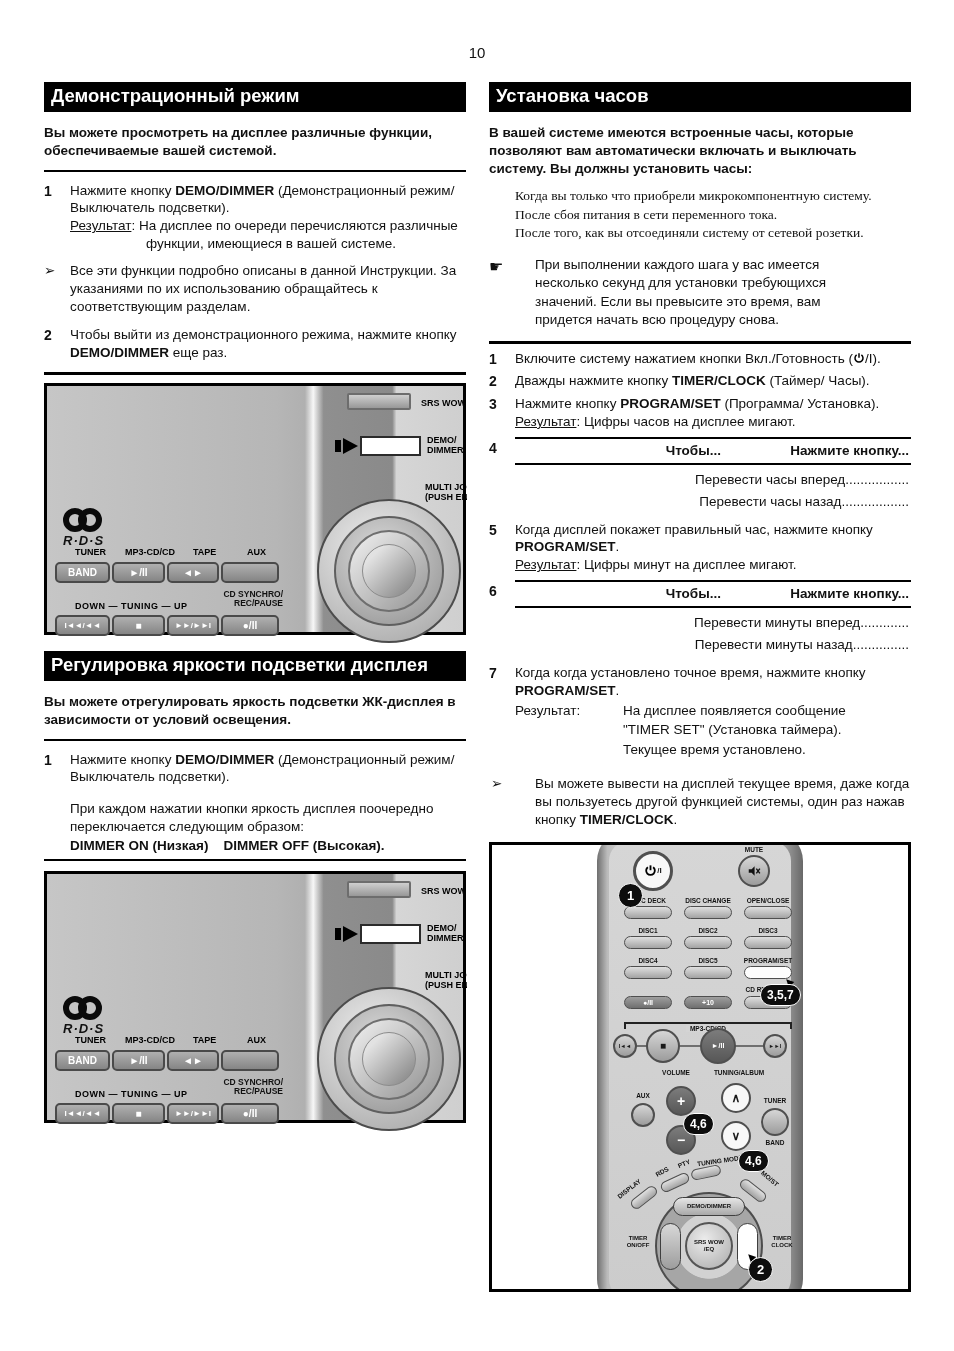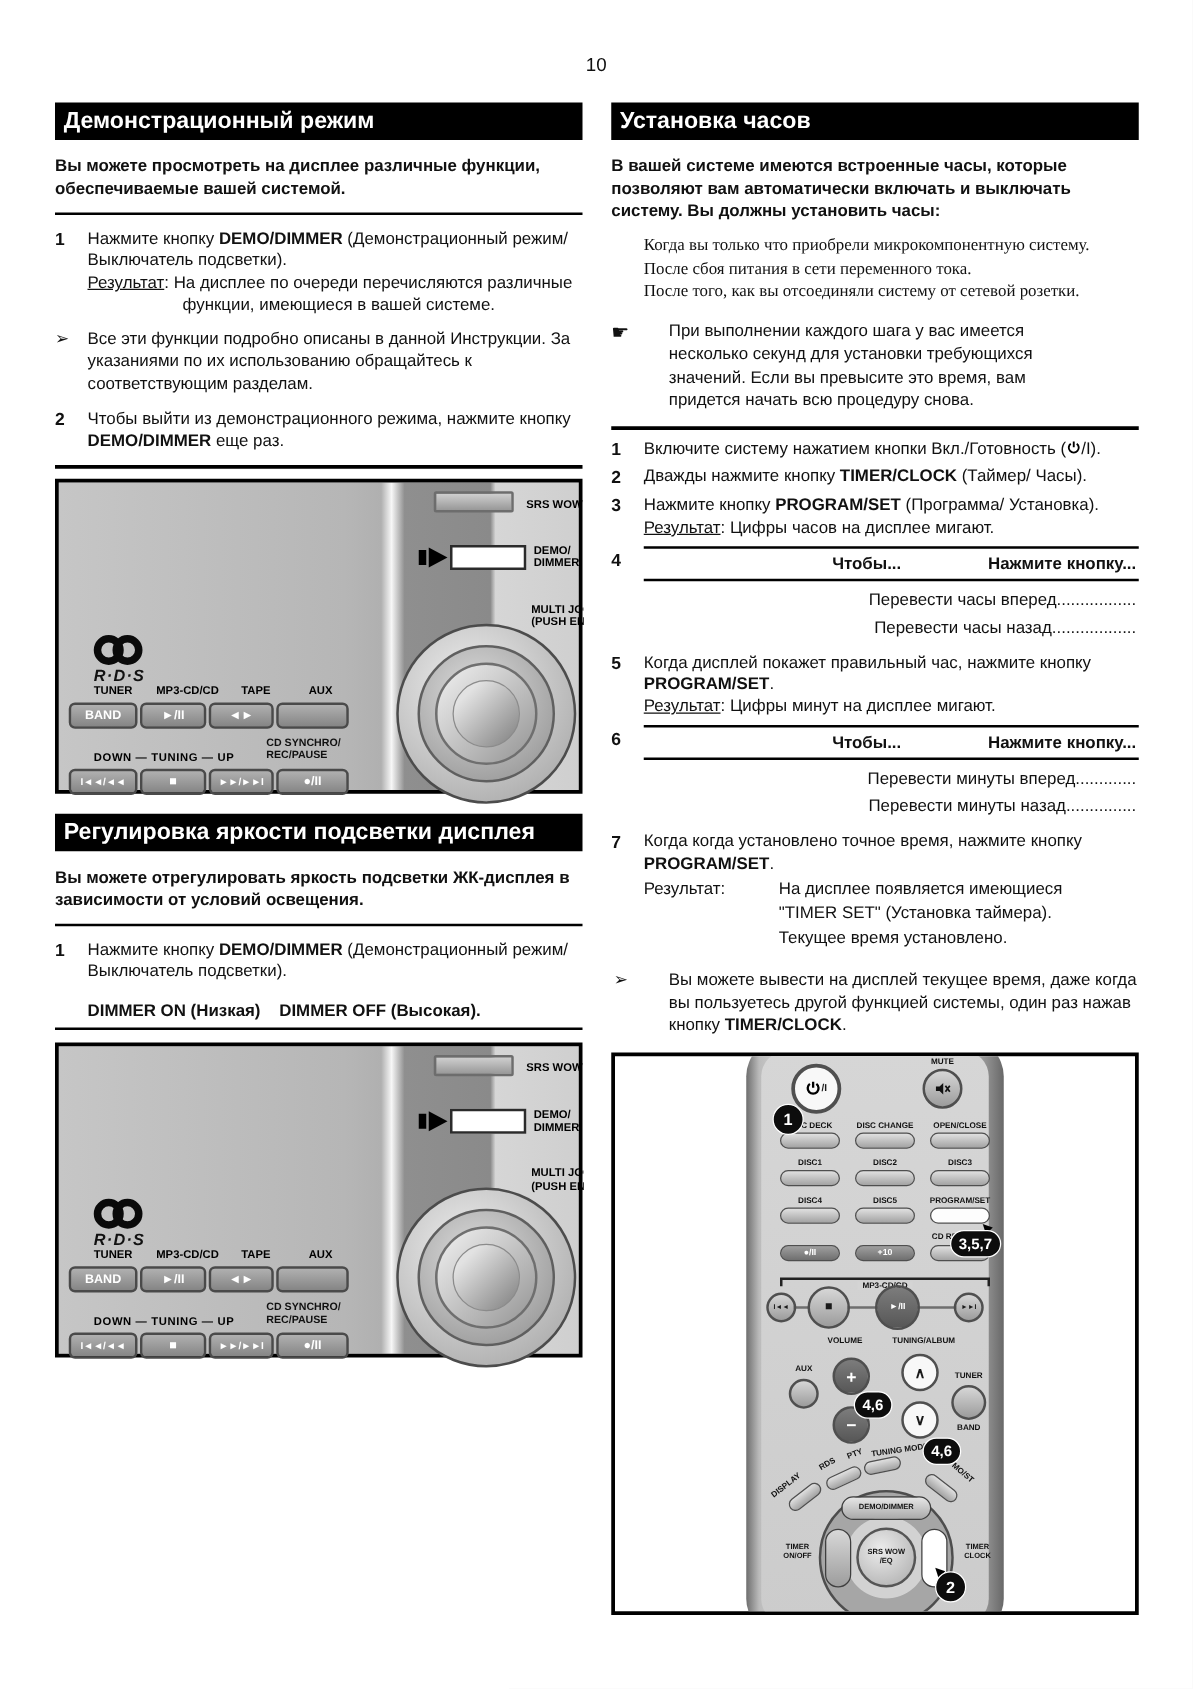--- a/index.html
+++ b/index.html
@@ -59,28 +59,28 @@
     background:linear-gradient(#cfcfcf,#989898); }
   .p-demo-btn { position:absolute; left:313px; top:50px; width:61px; height:20px; background:#fff; border:2px solid #2b2b2b; }
   .p-cursor { position:absolute; left:288px; top:52px; display:flex; align-items:center; }
   .p-cursor .bar { width:6px; height:12px; background:#000; margin-right:2px; }
   .p-cursor .tri { width:0; height:0; border-top:8px solid transparent; border-bottom:8px solid transparent; border-left:15px solid #000; }
   .p-knob { position:absolute; left:270px; top:113px; width:144px; height:144px; border-radius:50%;
     background:radial-gradient(circle at 40% 35%, #efefef, #9f9f9f); border:2px solid #4c4c4c; display:flex; align-items:center; justify-content:center; }
   .p-knob .k2 { width:110px; height:110px; border-radius:50%; background:radial-gradient(circle at 42% 36%, #dedede, #8d8d8d); border:2px solid #5f5f5f; display:flex; align-items:center; justify-content:center; }
   .p-knob .k3 { width:82px; height:82px; border-radius:50%; background:linear-gradient(135deg,#f2f2f2,#949494); border:2px solid #6f6f6f; display:flex; align-items:center; justify-content:center; }
   .p-knob .k4 { width:54px; height:54px; border-radius:50%; background:linear-gradient(135deg,#e2e2e2 20%,#7f7f7f); border:1px solid #8b8b8b; }
-  .p-rds { position:absolute; left:28px; top:122px; }
+  .p-rds { position:absolute; left:16px; top:122px; }
   .p-rds .rings { display:flex; }
   .p-rds .ring { width:24px; height:24px; border:6px solid #0a0a0a; border-radius:50%; background:transparent; }
   .p-rds .ring + .ring { margin-left:-9px; }
   .p-rds .rds-text { font-weight:bold; font-style:italic; font-size:13px; letter-spacing:1px; margin-top:1px; }
   .p-btn { position:absolute; height:21px; border-radius:5px; background:linear-gradient(#b0b0b0,#858585); border:2px solid #4a4a4a;
     color:#fff; font-weight:bold; font-size:10px; display:flex; align-items:center; justify-content:center; white-space:nowrap; }
-  .p-cdsync { position:absolute; left:166px; top:204px; width:70px; text-align:left; font-weight:bold; font-size:8.5px; line-height:1.1; }
+  .p-cdsync { position:absolute; left:166px; top:204px; width:70px; text-align:right; font-weight:bold; font-size:8.5px; line-height:1.1; }
 
   
   .remote-box { position:relative; width:422px; height:450px; border:3px solid #000; background:#fff; overflow:hidden; margin-top:12px; }
   .remote-body { position:absolute; left:105px; top:-14px; width:206px; height:478px; border-radius:30px;
     background:linear-gradient(90deg,#6e6e6e 0%,#bbbbbb 5%,#d8d8d8 16%,#dedede 55%,#c9c9c9 84%,#686868 100%); }
   .remote-face { position:absolute; left:117px; top:-4px; width:182px; height:458px; border-radius:20px; background:linear-gradient(#d6d6d6,#cccccc); }
   .rc-lbl { position:absolute; font-size:6.5px; font-weight:bold; color:#111; white-space:nowrap; transform:translateX(-50%); }
   .rc-pill { position:absolute; width:48px; height:13px; border-radius:7px; background:linear-gradient(#e0e0e0,#a3a3a3); border:1.5px solid #4f4f4f; }
   .rc-pill.dark { background:linear-gradient(#9f9f9f,#6f6f6f); color:#fff; font-size:7px; font-weight:bold; display:flex; align-items:center; justify-content:center; }
   .rc-pill.white { background:#fdfdfd; }
@@ -199,20 +199,21 @@
     <hr class="thin">
 
     <div class="step">
       <div class="num">1</div>
       <div class="body">
         <p><span>Нажмите кнопку </span><b>DEMO/DIMMER</b><span> (Демонстрационный режим/Выключатель подсветки).</span></p>
       </div>
     </div>
 
     <div class="sub-para">
+      <p>При каждом нажатии кнопки яркость дисплея поочередно переключается следующим образом:</p>
       <p class="prewrap"><b>DIMMER ON (Низкая)&nbsp;&nbsp;&nbsp;&nbsp;DIMMER OFF (Высокая).</b></p>
     </div>
     <hr class="thin" style="margin-top:4px;">
 
     <div>
   <div class="panel-box">
     <div class="p-srs-btn"></div>
     <div class="p-lbl" style="left:374px; top:12px;">SRS WOW</div>
     <div class="p-cursor">
             <span class="bar"></span>
@@ -336,21 +337,21 @@
       </div>
     </div>
 
     <div class="step" style="margin-top:10px;">
       <div class="num">7</div>
       <div class="body">
         <p><span>Когда когда установлено точное время, нажмите кнопку </span><b>PROGRAM/SET</b><span>.</span></p>
         <div class="res7">
           <div class="lab">Результат:</div>
           <div class="lines">
-            <p>На дисплее появляется имеющиеся</p>
+            <p>На дисплее появляется сообщение</p>
             <p>"TIMER SET" (Установка таймера).</p>
             <p>Текущее время установлено.</p>
           </div>
         </div>
       </div>
     </div>
 
     <div class="note2">
       <span class="note-icon">➢</span>
       <div class="nbody">

